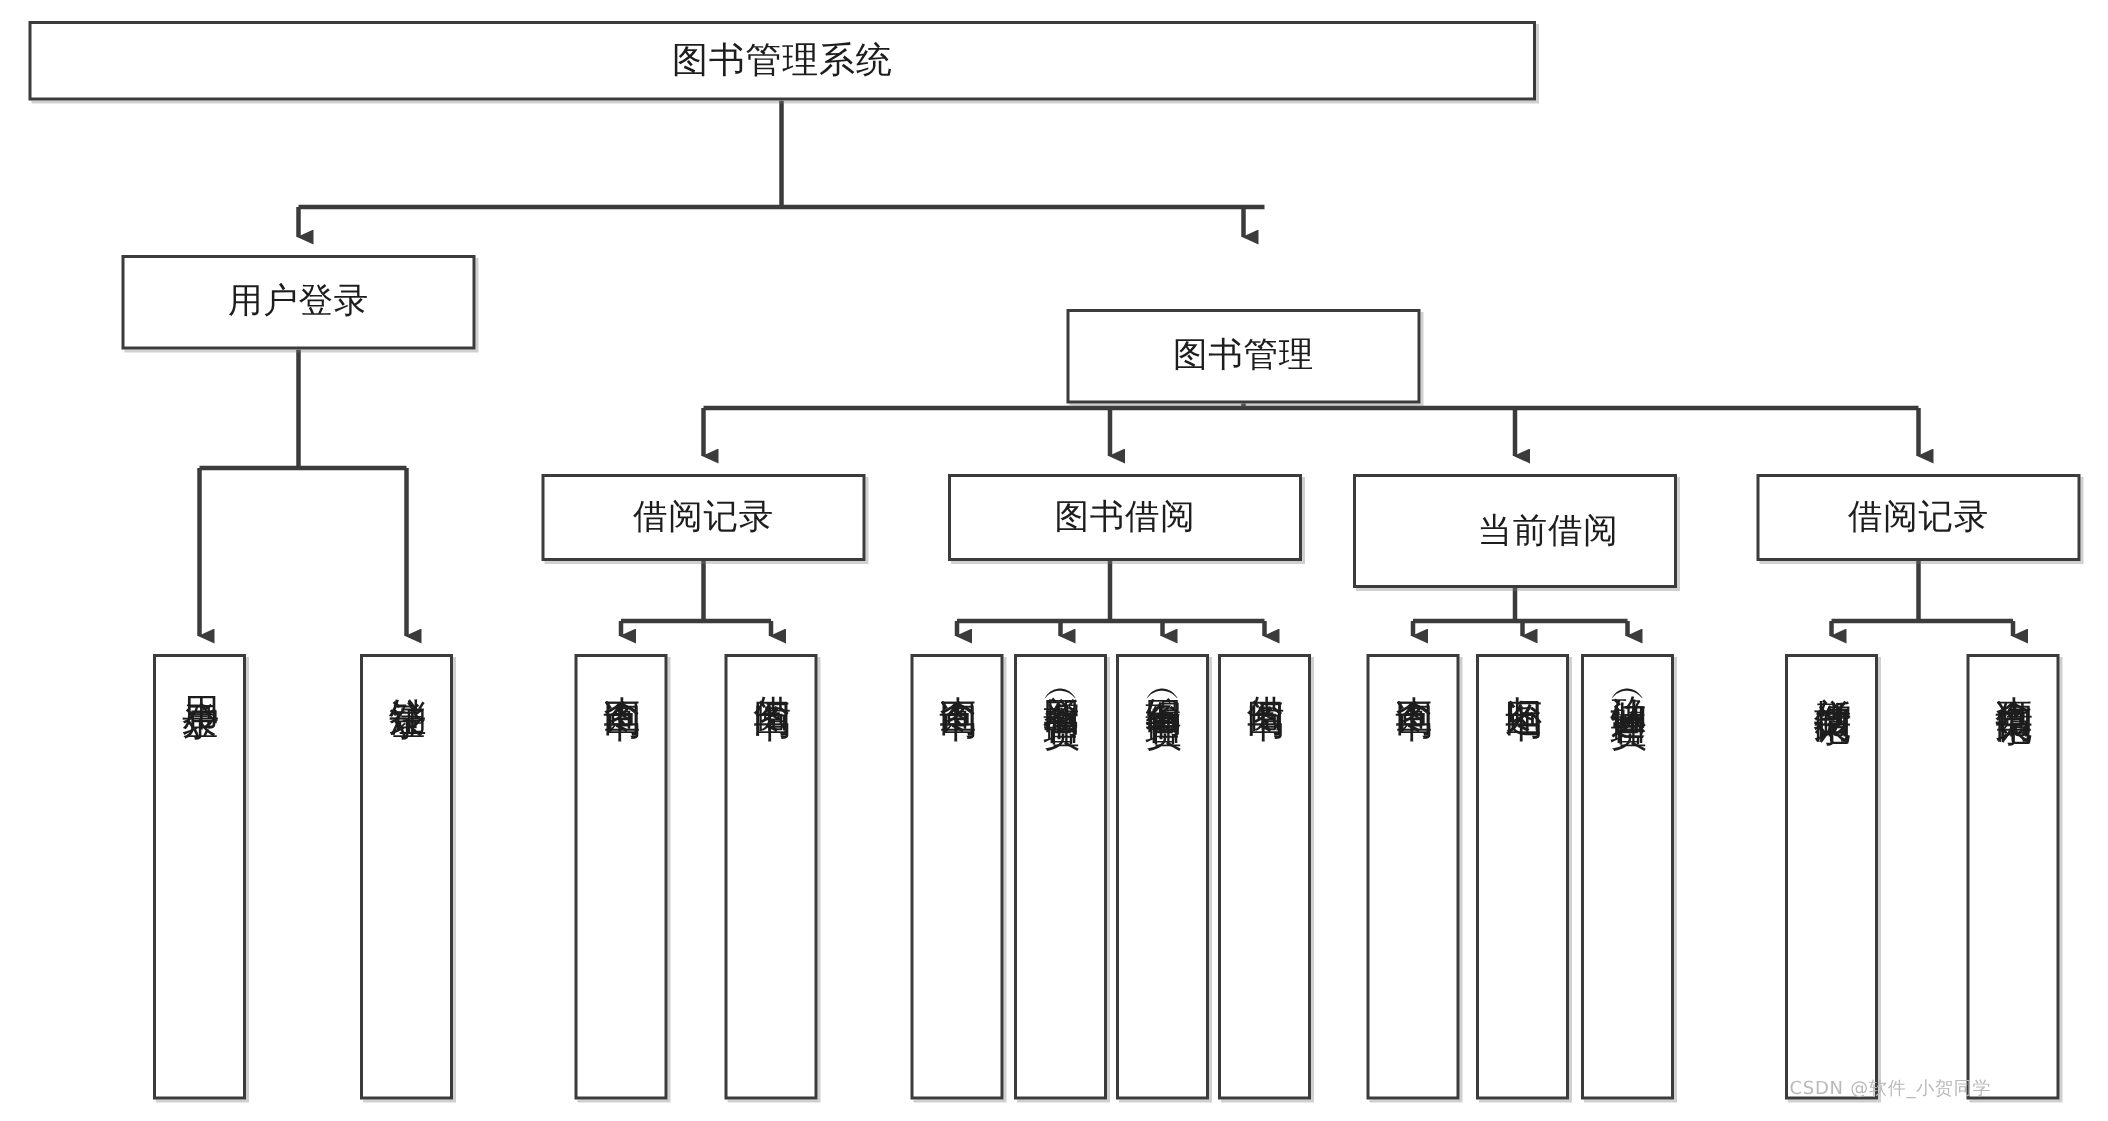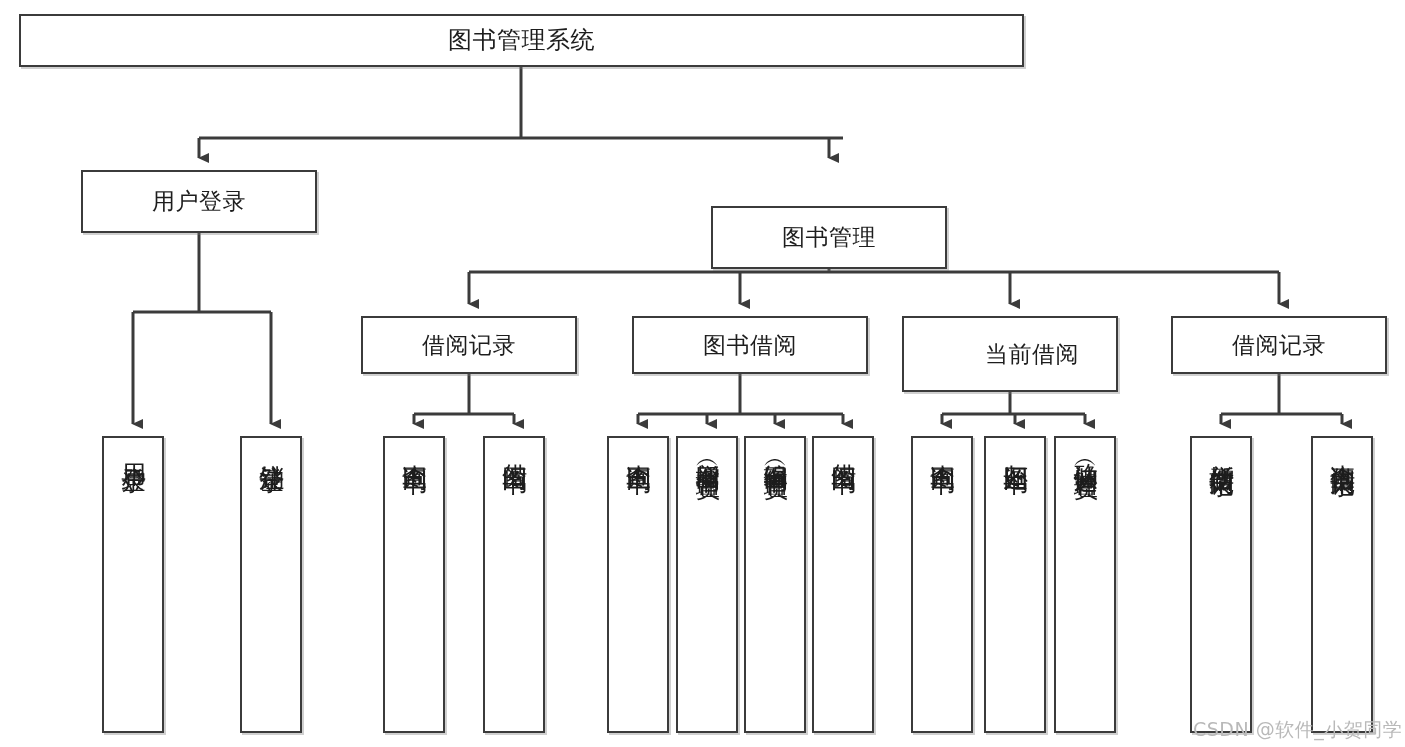--- a/index.html
+++ b/index.html
@@ -58,21 +58,21 @@
     font-size: 25px;
     line-height: 1.06;
     letter-spacing: 2px;
     white-space: nowrap;
   }
   .node.v.tall .label {
     font-size: 24px;
   }
   .watermark {
     position: absolute;
-    font-size: 19px;
+    font-size: 12px;
     color: #b9b9b9;
     letter-spacing: 0.5px;
     white-space: nowrap;
     user-select: none;
   }
 </style>
 </head>
 <body>
 
 <div id="canvas">

